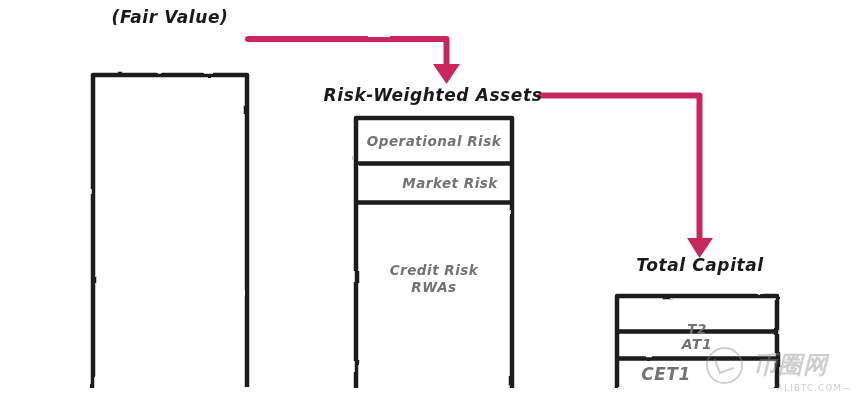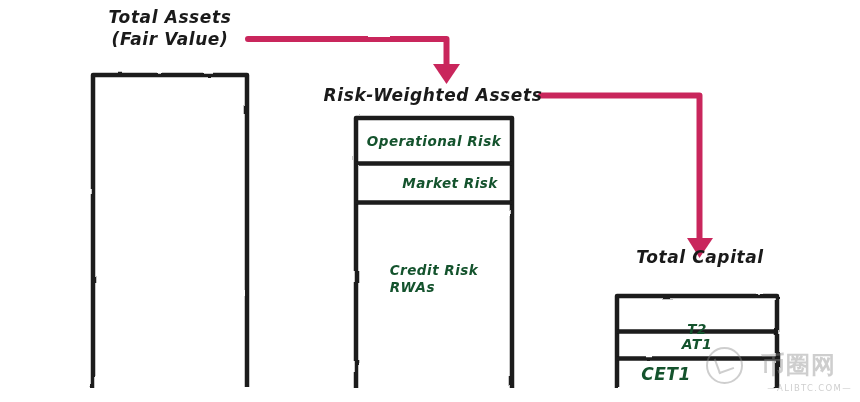--- a/index.html
+++ b/index.html
@@ -43,30 +43,30 @@
     font-size: 17px;
     line-height: 22px;
   }
   #title-rwa {
     left: 433px;
     top: 85px;
     font-size: 17px;
   }
   #title-total-capital {
     left: 700px;
-    top: 247px;
+    top: 255px;
     font-size: 17px;
   }
   .seg-label {
     position: absolute;
     transform: translate(-50%, -50%);
-    text-align: left;
+    text-align: center;
     font-size: 13.5px;
     line-height: 17px;
-    color: #14532d;
+    color: #737373;
     font-family: "DejaVu Sans", sans-serif;
     font-style: italic;
     font-weight: 600;
     letter-spacing: 0.5px;
     white-space: pre-line;
   }
   #label-operational-risk { left: 434px; top: 141px; }
   #label-market-risk      { left: 434px; top: 183px; margin-left: 16px; }
   #label-credit-risk      { left: 434px; top: 279px; }
   #label-t2               { left: 697px; top: 329px; }
@@ -79,22 +79,23 @@
     right: 6px;
     bottom: 2px;
     width: 148px;
     height: 52px;
     opacity: 0.42;
     pointer-events: none;
   }
   #watermark .wm-row {
     display: flex;
     align-items: center;
-    gap: 18px;
+    gap: 10px;
     height: 34px;
+    font-style: italic;
   }
   #watermark .wm-mark {
     width: 33px;
     height: 33px;
     border: 2.5px solid #8c8c8c;
     border-radius: 50%;
     position: relative;
     flex: 0 0 auto;
   }
   #watermark .wm-mark::after {
@@ -167,21 +168,20 @@
       <path d="M 433 64 L 460 64 L 446.5 84 Z" fill="#c9285c"></path>
     </g>
 
     <g filter="url(#rough-soft)">
       <path d="M 541 95.5 L 699.5 95.5 L 699.5 240" stroke="#c9285c" stroke-width="6" fill="none" stroke-linecap="round" stroke-linejoin="round"></path>
       <path d="M 687 238 L 713 238 L 699.5 258 Z" fill="#c9285c"></path>
     </g>
   </svg>
 
   <div class="hand-label hand-center" id="title-total-assets">
-    <div>Total Assets</div>
     <div>(Fair Value)</div>
   </div>
 
   <div class="hand-label hand-center" id="title-rwa">Risk-Weighted Assets</div>
 
   <div class="hand-label hand-center" id="title-total-capital">Total Capital</div>
 
   <div class="seg-label" id="label-operational-risk">Operational Risk</div>
   <div class="seg-label" id="label-market-risk">Market Risk</div>
   <div class="seg-label" id="label-credit-risk">Credit Risk

